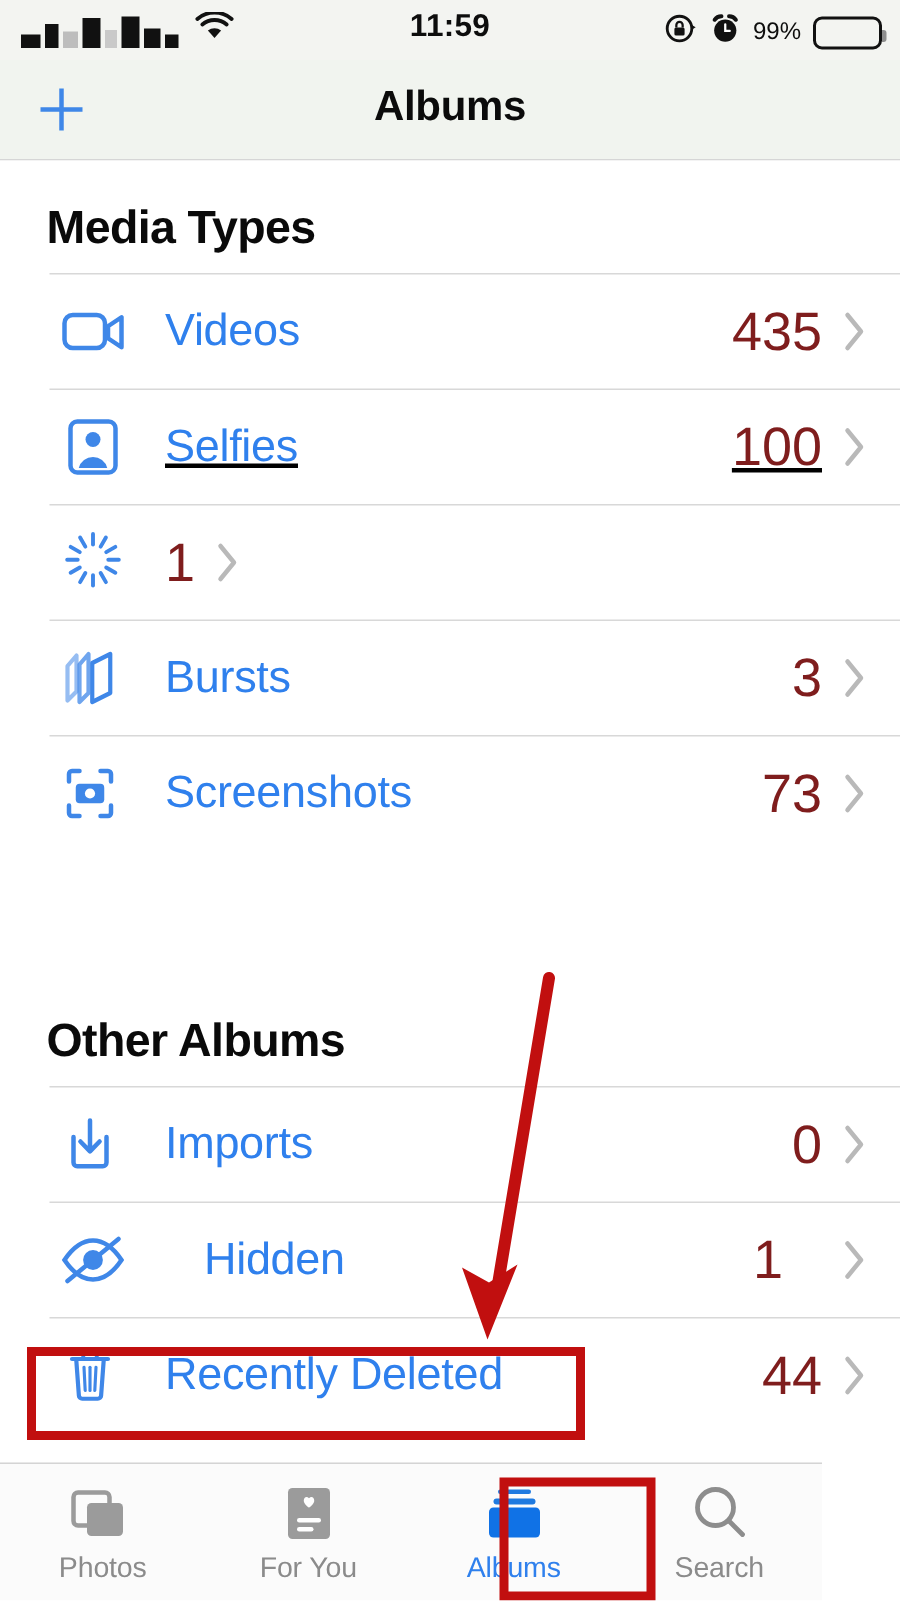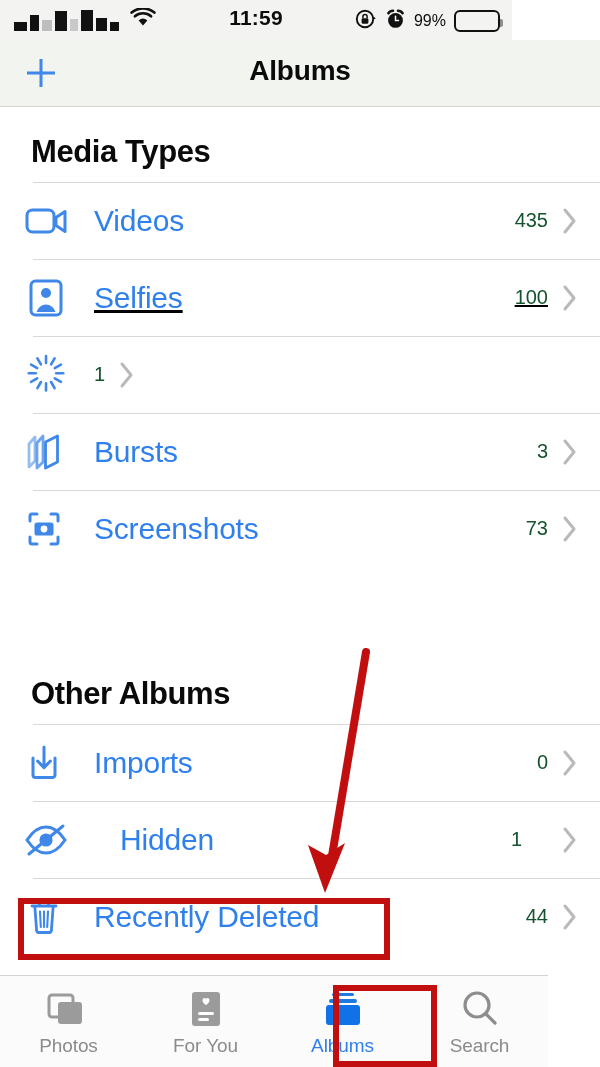--- a/index.html
+++ b/index.html
@@ -7,21 +7,21 @@
     width:600px; height:1067px;
     background:#ffffff;
     font-family:"Liberation Sans", sans-serif;
     -webkit-font-smoothing:antialiased;
     overflow:hidden;
   }
   #screen { position:relative; width:600px; height:1067px; background:#fff; }
 
   
   .statusbar {
-    position:absolute; top:0; left:0; width:512px; height:40px;
+    position:absolute; top:0; left:0; width:600px; height:40px;
     background:#f3f4f1;
   }
   .sb-left { position:absolute; left:14px; top:8px; display:flex; align-items:center; gap:7px; }
   .redacted { display:flex; align-items:flex-end; gap:3px; height:22px; }
   .redacted i { display:block; background:#111; }
   .rb1 { width:13px; height:9px; }
   .rb2 { width:9px;  height:16px; }
   .rb3 { width:10px; height:11px; background:#bdbdbd !important; }
   .rb4 { width:12px; height:20px; }
   .rb5 { width:8px;  height:12px; background:#c9c9c9 !important; }
@@ -69,33 +69,33 @@
     font-size:31px; font-weight:700; color:#0a0a0a;
     padding:0 0 0 31px; letter-spacing:-.4px;
     display:flex; align-items:flex-end; height:100%;
     padding-bottom:12px;
   }
   .sec-media { position:absolute; left:0; top:0; width:600px; height:75px; }
   .sec-other { position:absolute; left:0; top:542px; width:600px; height:75px; }
 
   .row {
     position:absolute; left:0; width:600px; height:77px;
-    display:flex; align-items:center;
+    display:flex; align-items:center;padding-left:16px;
   }
   .row-sep { position:absolute; left:33px; right:0; top:0; height:1px; background:#d8d8d8; }
   .row-icon {
     width:70px; min-width:70px; margin-left:24px;
     display:flex; align-items:center; justify-content:flex-start;
     color:#3f87e8;
   }
   .row-label {
     flex:1; font-size:30px; color:#2f80ed; letter-spacing:-.2px;
   }
   .row-count {
-    font-size:20px; color:#14532d; margin-right:14px; font-weight:400;
+    font-size:36px; color:#7f1d1d; margin-right:14px; font-weight:400;
   }
   .row-chev { margin-right:22px; color:#b9b9b9; display:flex; align-items:center; }
 
   
   .tabbar {
     position:absolute; bottom:0; left:0; width:548px; height:92px;
     background:#fbfbfb; border-top:1px solid #d4d4d4;
     display:flex;
   }
   .tab {

